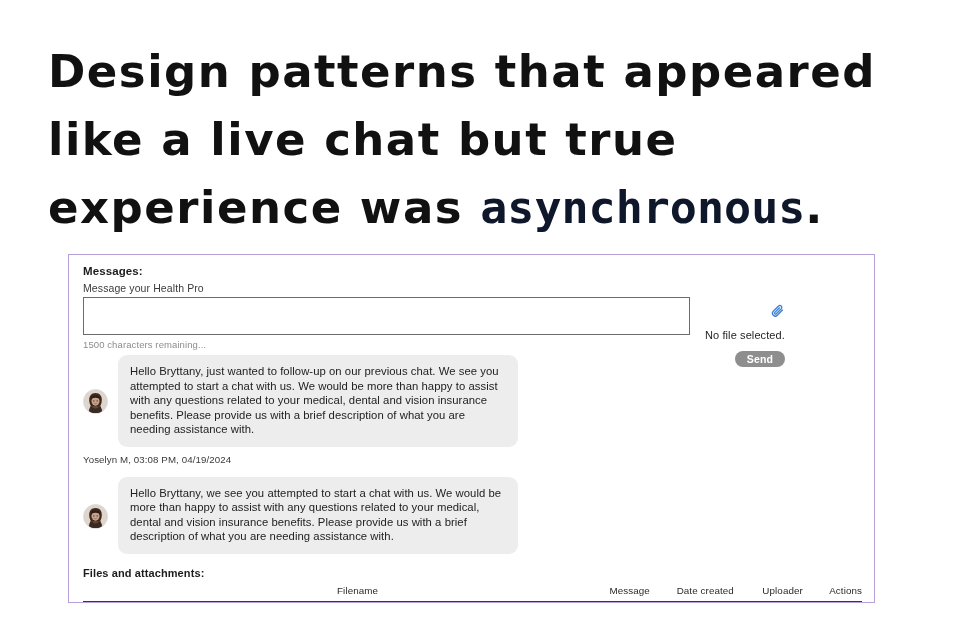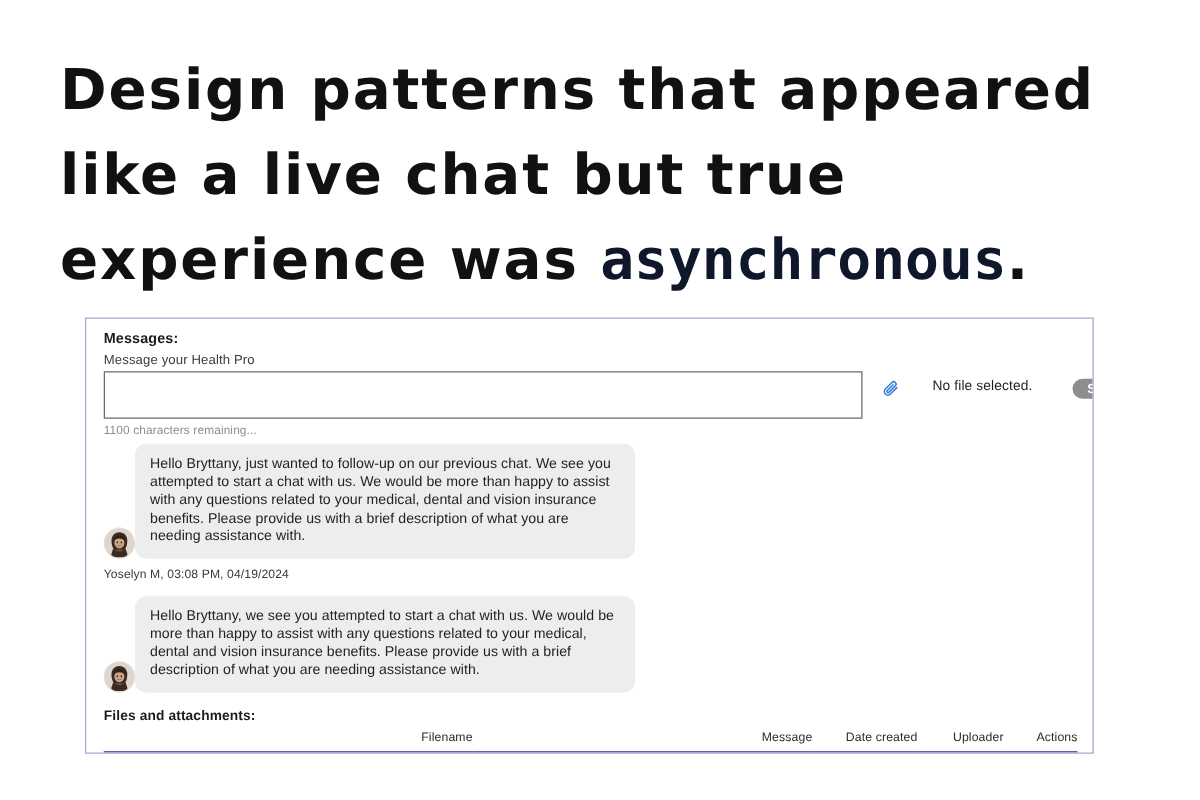--- a/index.html
+++ b/index.html
@@ -96,22 +96,23 @@
     top: 84px;
     font-size: 9.5px;
     color: #8d8d8d;
     letter-spacing: 0.1px;
   }
   .attach-row {
     position: absolute;
     left: 636px;
     top: 48px;
     display: flex;
-    align-items: flex-start;
-    gap: 26px;
+    align-items: flex-end;
+    gap: 10px;
+    flex-direction: column;
   }
   .clip-icon {
     width: 15px;
     height: 16px;
     display: block;
   }
   .no-file-text {
     font-size: 11px;
     color: #1f1f1f;
     letter-spacing: 0.1px;
@@ -141,21 +142,22 @@
     left: 0;
     top: 100px;
     width: 100%;
   }
   .msg {
     position: relative;
     padding-left: 14px;
   }
   .msg-row {
     display: flex;
-    align-items: flex-end;
+    align-items: center;
+    gap: 10px;
   }
   .avatar {
     width: 25px;
     height: 25px;
     border-radius: 50%;
     flex: 0 0 25px;
     overflow: hidden;
     background: #d9cfc6;
     position: relative;
     margin-top: 2px;
@@ -224,21 +226,21 @@
 <span>experience was </span><span class="accent">asynchronous</span><span>.</span></div>
 
 <div class="panel">
   <div class="panel-inner">
 
     <div class="messages-title">Messages:</div>
     <div class="messages-sub">Message your Health Pro</div>
 
     <textarea class="compose-input" placeholder="" style=""></textarea>
 
-    <div class="char-remaining">1100 characters remaining...</div>
+    <div class="char-remaining">1500 characters remaining...</div>
 
     <div class="attach-row">
       <span class="clip-icon">
         <svg viewBox="0 0 24 24" width="15" height="16" fill="none" stroke="#3b7dd8" stroke-width="2" stroke-linecap="round" stroke-linejoin="round">
           <path d="M20 10.5l-8.3 8.3a4.5 4.5 0 0 1-6.4-6.4l8.4-8.4a3 3 0 0 1 4.3 4.3l-8.4 8.4a1.5 1.5 0 0 1-2.1-2.1l7.7-7.7"></path>
         </svg>
       </span>
       <span class="no-file-text">No file selected.</span>
       <button class="send-button">Send</button>
     </div>

